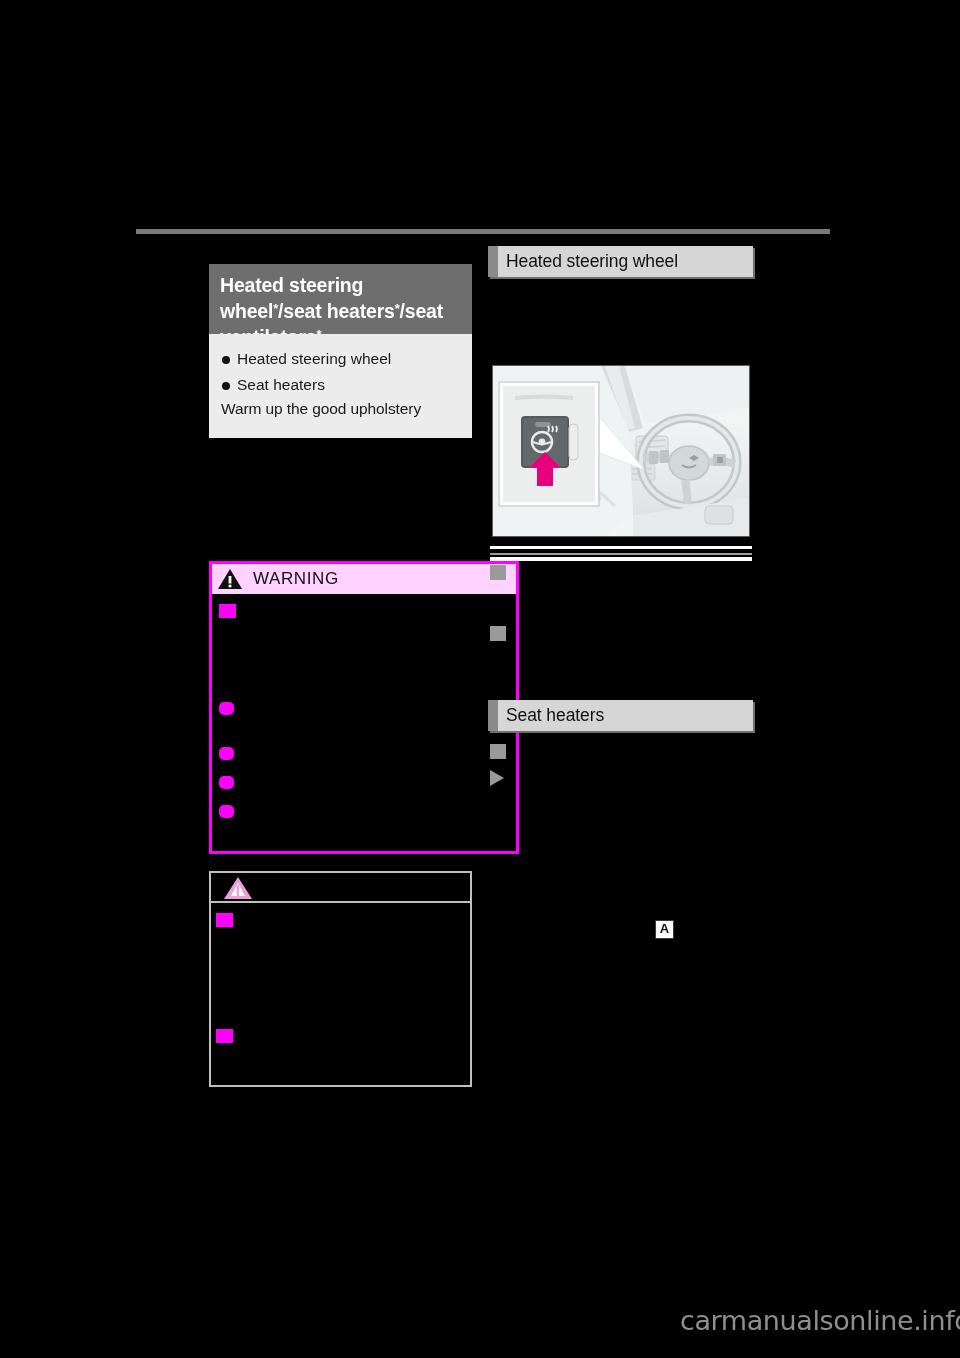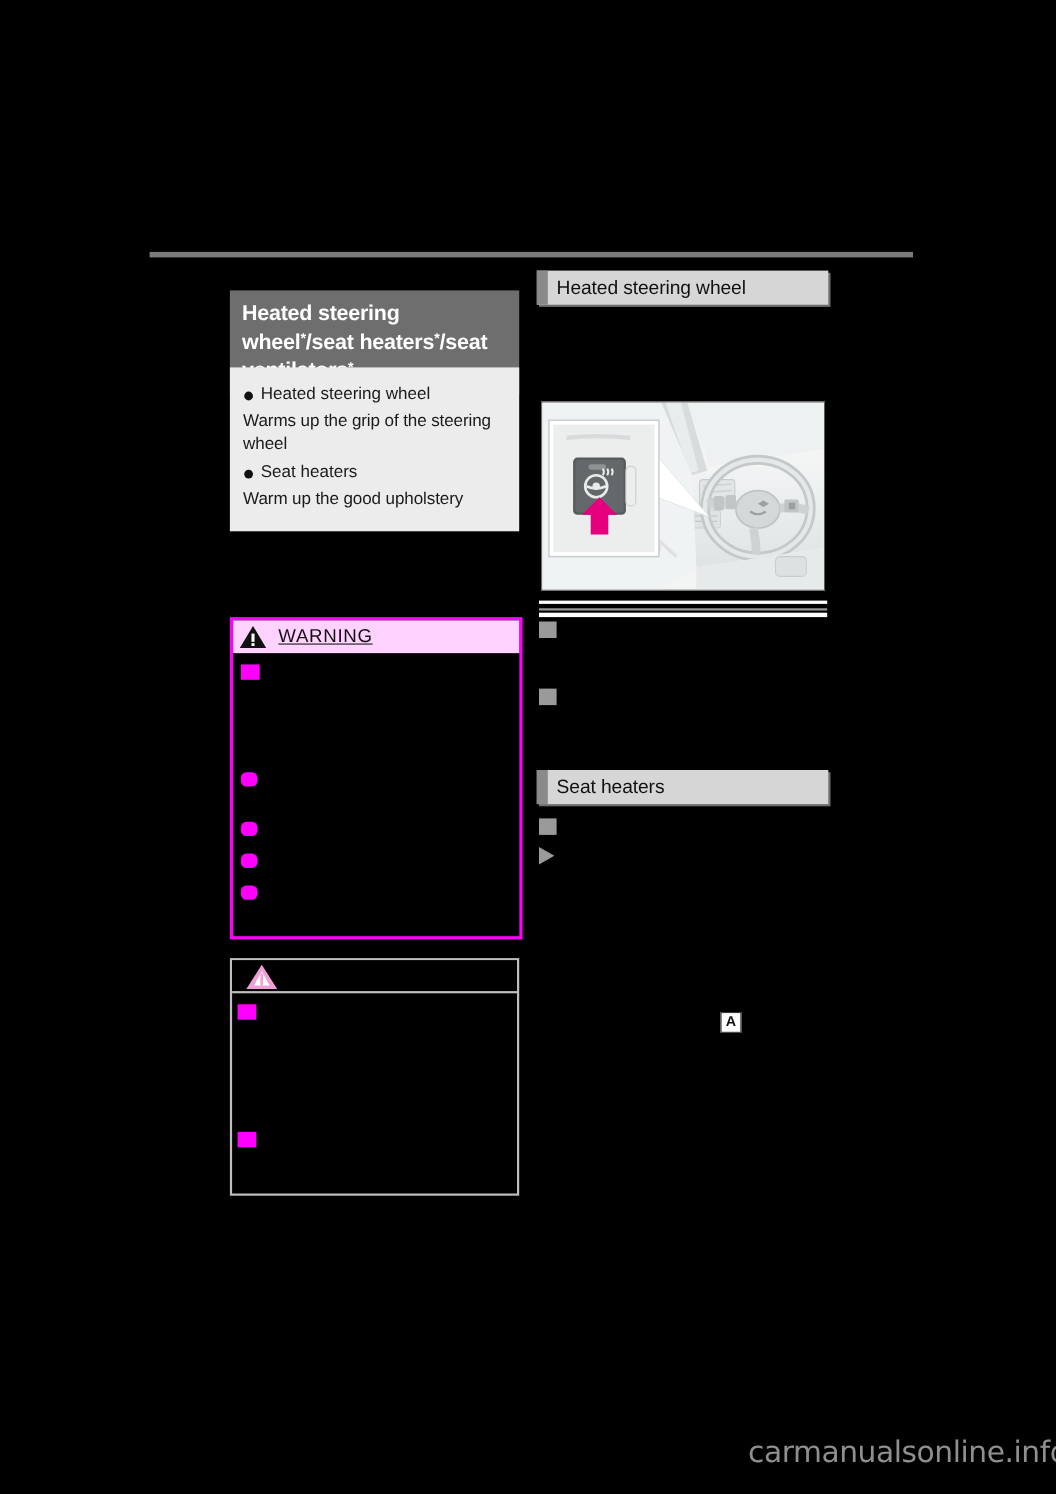--- a/index.html
+++ b/index.html
@@ -85,25 +85,24 @@
     font-size: 15.5px;
     line-height: 21px;
     margin: 2px 0 5px 0;
     letter-spacing: -0.1px;
   }
 
   
   #warning-box {
     position: absolute;
     left: 209px; top: 561px;
-    width: 266px; height: 293px;
+    width: 310px; height: 293px;
     border: 3px solid #ff00ff;
     box-sizing: border-box;
     background: #000000;
-    text-decoration: underline;
   }
   #warning-head {
     height: 30px;
     background: #ffd2ff;
     display: flex;
     align-items: center;
     padding-left: 5px;
     box-sizing: border-box;
   }
   #warning-head .wlabel {
@@ -253,21 +252,20 @@
 
   <div id="left-col">
     <div id="main-title">
       <span>Heated steering wheel</span><sup>*</sup><span>/seat</span>
       <span>heaters</span><sup>*</sup><span>/seat ventilators</span><sup>*</sup>
     </div>
   </div>
 
   <div id="desc-box">
     <div class="desc-bullet">Heated steering wheel</div>
-    <div class="desc-text">Warms up the grip of the steering wheel</div>
     <div class="desc-bullet">Seat heaters</div>
     <div class="desc-text">Warm up the good upholstery</div>
   </div>
 
   <div id="warning-box">
     <div id="warning-head">
       <span class="warn-tri">
         <svg width="26" height="22" viewBox="0 0 26 22">
           <polygon points="13,1 25,21 1,21" fill="#111111"></polygon>
           <rect x="11.6" y="8" width="2.8" height="7.5" fill="#ffffff"></rect>

